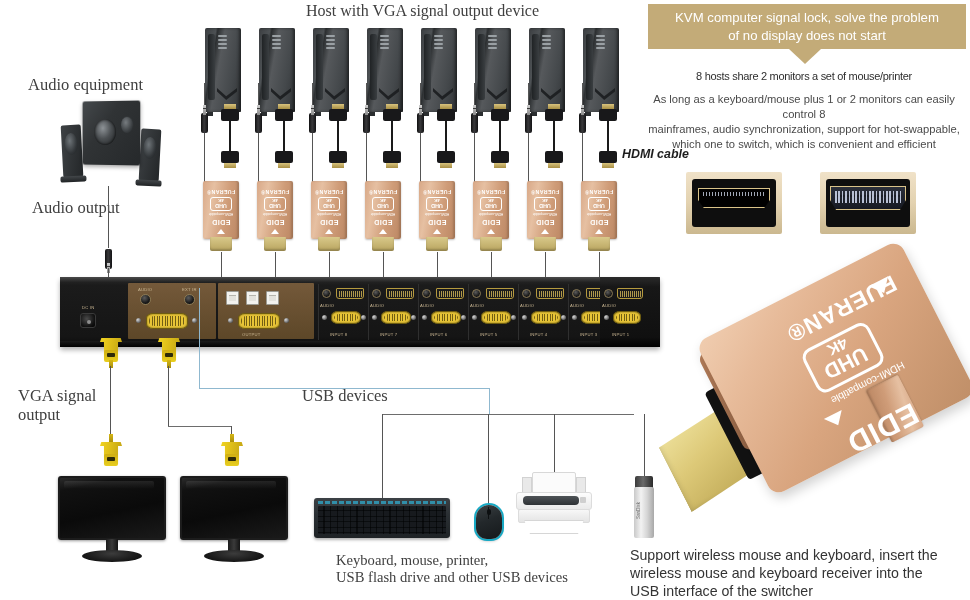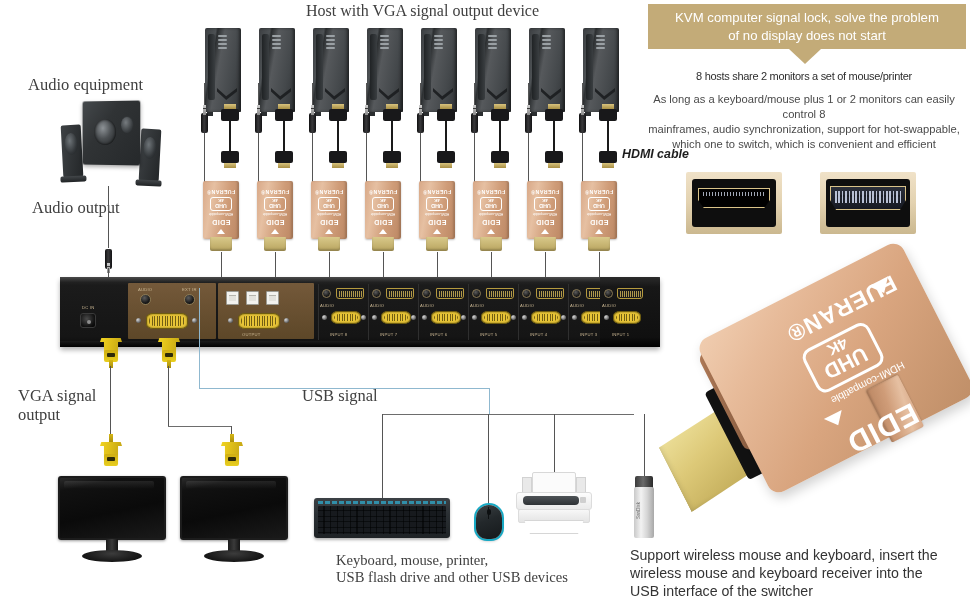--- a/index.html
+++ b/index.html
@@ -532,21 +532,21 @@
   <div class="abs" id="subhead">As long as a keyboard/mouse plus 1 or 2 monitors can easily control 8
 mainframes, audio synchronization, support for hot-swappable,
 which one to switch, which is convenient and efficient</div>
 
   <div class="abs lbl" id="lbl-host">Host with VGA signal output device</div>
   <div class="abs lbl" id="lbl-audio-equipment">Audio equipment</div>
   <div class="abs lbl" id="lbl-audio-output">Audio output</div>
   <div class="abs" id="hdmi-cable-label">HDMI cable</div>
   <div class="abs lbl" id="lbl-vga-out">VGA signal
 output</div>
-  <div class="abs lbl" id="lbl-usb-signal">USB signal</div>
+  <div class="abs lbl" id="lbl-usb-signal">USB devices</div>
   <div class="abs lbl" id="lbl-peripherals">Keyboard, mouse, printer,
 USB flash drive and other USB devices</div>
   <div class="abs" id="bottom-right-text">Support wireless mouse and keyboard, insert the
 wireless mouse and keyboard receiver into the
 USB interface of the switcher</div>
 
   <div class="abs" id="towers" style="left:205px; top:28px;">
     <div class="abs tower" style="left:0px;">
         <div class="body"></div>
         <div class="leftbar"></div>

